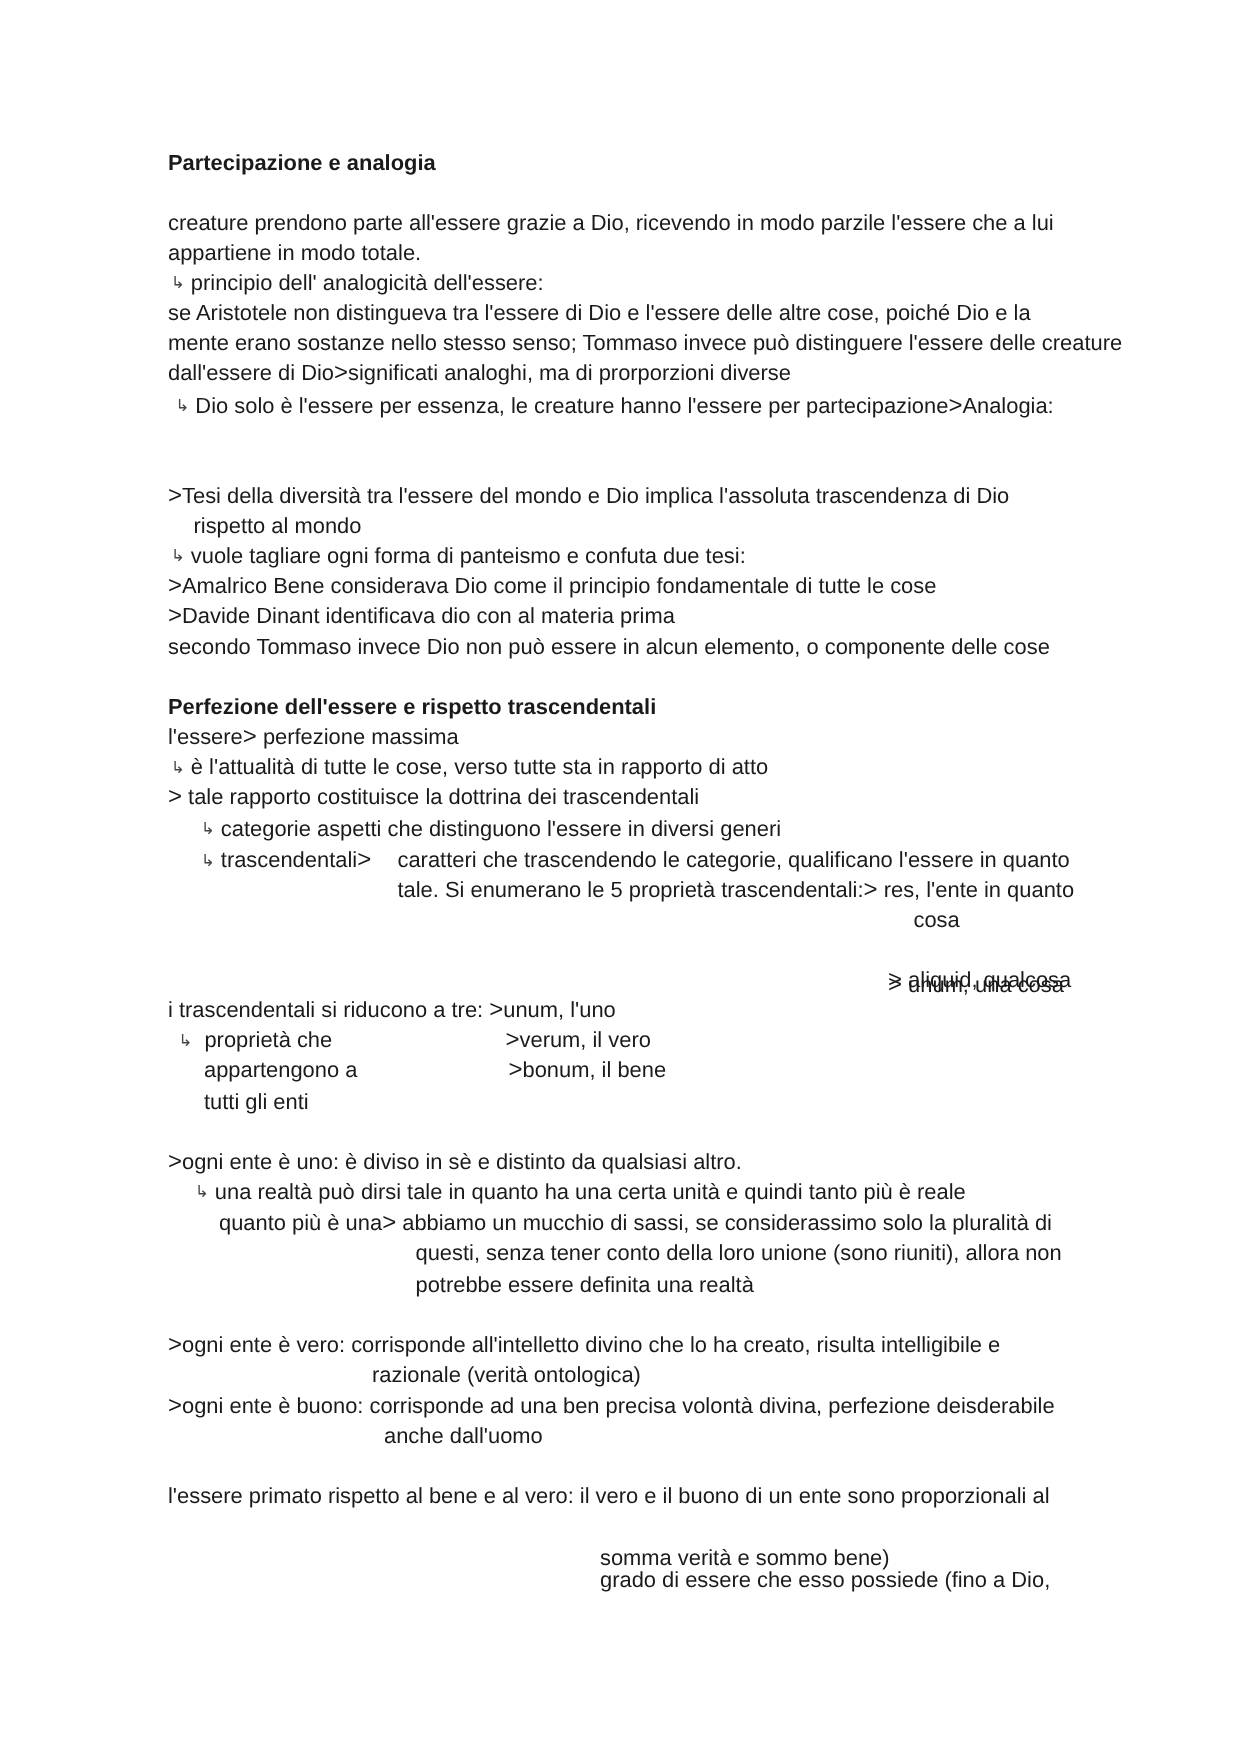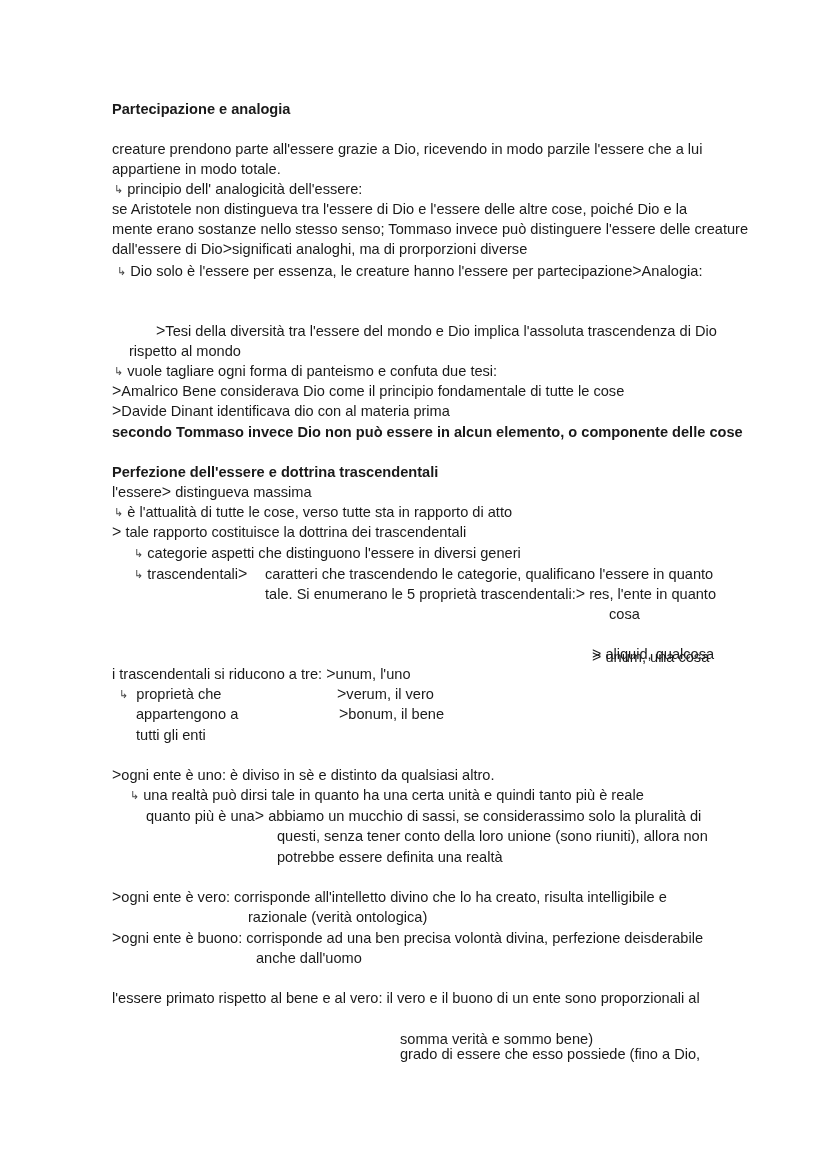--- a/index.html
+++ b/index.html
@@ -18,29 +18,29 @@
 
   <div class="ln b" style="left:100px;top:99px;">Partecipazione e analogia</div>
   <div class="ln" style="left:100px;top:139px;">creature prendono parte all'essere grazie a Dio, ricevendo in modo parzile l'essere che a lui</div>
   <div class="ln" style="left:100px;top:159px;">appartiene in modo totale.</div>
   <div class="ln" style="left:102px;top:179px;"><span class="arr">↳</span><span>principio dell' analogicità dell'essere:</span></div>
   <div class="ln" style="left:100px;top:219px;">mente erano sostanze nello stesso senso; Tommaso invece può distinguere l'essere delle creature</div>
   <div class="ln" style="left:100px;top:199px;">se Aristotele non distingueva tra l'essere di Dio e l'essere delle altre cose, poiché Dio e la</div>
   <div class="ln" style="left:100px;top:239px;"><span>dall'essere di Dio</span><span class="gt">&gt;</span><span>significati analoghi, ma di prorporzioni diverse</span></div>
   <div class="ln" style="left:105px;top:261px;"><span class="arr">↳</span><span>Dio solo è l'essere per essenza, le creature hanno l'essere per partecipazione</span><span class="gt">&gt;</span><span>Analogia:</span></div>
 
-  <div class="ln" style="left:100px;top:321px;margin-left:44px;"><span class="gt">&gt;</span><span>Tesi della diversità tra l'essere del mondo e Dio implica l'assoluta trascendenza di Dio</span></div>
+  <div class="ln" style="left:100px;top:321px;"><span class="gt">&gt;</span><span>Tesi della diversità tra l'essere del mondo e Dio implica l'assoluta trascendenza di Dio</span></div>
   <div class="ln" style="left:117px;top:341px;">rispetto al mondo</div>
   <div class="ln" style="left:102px;top:361px;"><span class="arr">↳</span><span>vuole tagliare ogni forma di panteismo e confuta due tesi:</span></div>
   <div class="ln" style="left:100px;top:381px;"><span class="gt">&gt;</span><span>Amalrico Bene considerava Dio come il principio fondamentale di tutte le cose</span></div>
   <div class="ln" style="left:100px;top:401px;"><span class="gt">&gt;</span><span>Davide Dinant identificava dio con al materia prima</span></div>
-  <div class="ln" style="left:100px;top:422px;font-weight:bold;">secondo Tommaso invece Dio non può essere in alcun elemento, o componente delle cose</div>
+  <div class="ln" style="left:100px;top:422px;">secondo Tommaso invece Dio non può essere in alcun elemento, o componente delle cose</div>
 
-  <div class="ln b" style="left:100px;top:462px;">Perfezione dell'essere e dottrina trascendentali</div>
-  <div class="ln" style="left:100px;top:482px;"><span>l'essere</span><span class="gt">&gt;</span> <span>distingueva massima</span></div>
+  <div class="ln b" style="left:100px;top:462px;">Perfezione dell'essere e rispetto trascendentali</div>
+  <div class="ln" style="left:100px;top:482px;"><span>l'essere</span><span class="gt">&gt;</span> <span>perfezione massima</span></div>
   <div class="ln" style="left:102px;top:502px;"><span class="arr">↳</span><span>è l'attualità di tutte le cose, verso tutte sta in rapporto di atto</span></div>
   <div class="ln" style="left:100px;top:522px;"><span class="gt">&gt;</span> <span>tale rapporto costituisce la dottrina dei trascendentali</span></div>
   <div class="ln" style="left:122px;top:543px;"><span class="arr">↳</span><span>categorie aspetti che distinguono l'essere in diversi generi</span></div>
   <div class="ln" style="left:122px;top:564px;"><span class="arr">↳</span><span>trascendentali</span><span class="gt">&gt;</span></div>
   <div class="ln" style="left:253px;top:564px;">caratteri che trascendendo le categorie, qualificano l'essere in quanto</div>
   <div class="ln" style="left:253px;top:584px;"><span>tale. Si enumerano le 5 proprietà trascendentali:</span><span class="gt">&gt;</span> <span>res, l'ente in quanto</span></div>
   <div class="ln" style="left:597px;top:604px;">cosa</div>
   <div class="ln" style="left:580px;top:624px;margin-top:23px;"><span class="gt">&gt;</span> <span>unum, una cosa</span></div>
   <div class="ln" style="left:580px;top:644px;"><span class="gt">&gt;</span> <span>aliquid, qualcosa</span></div>
 

